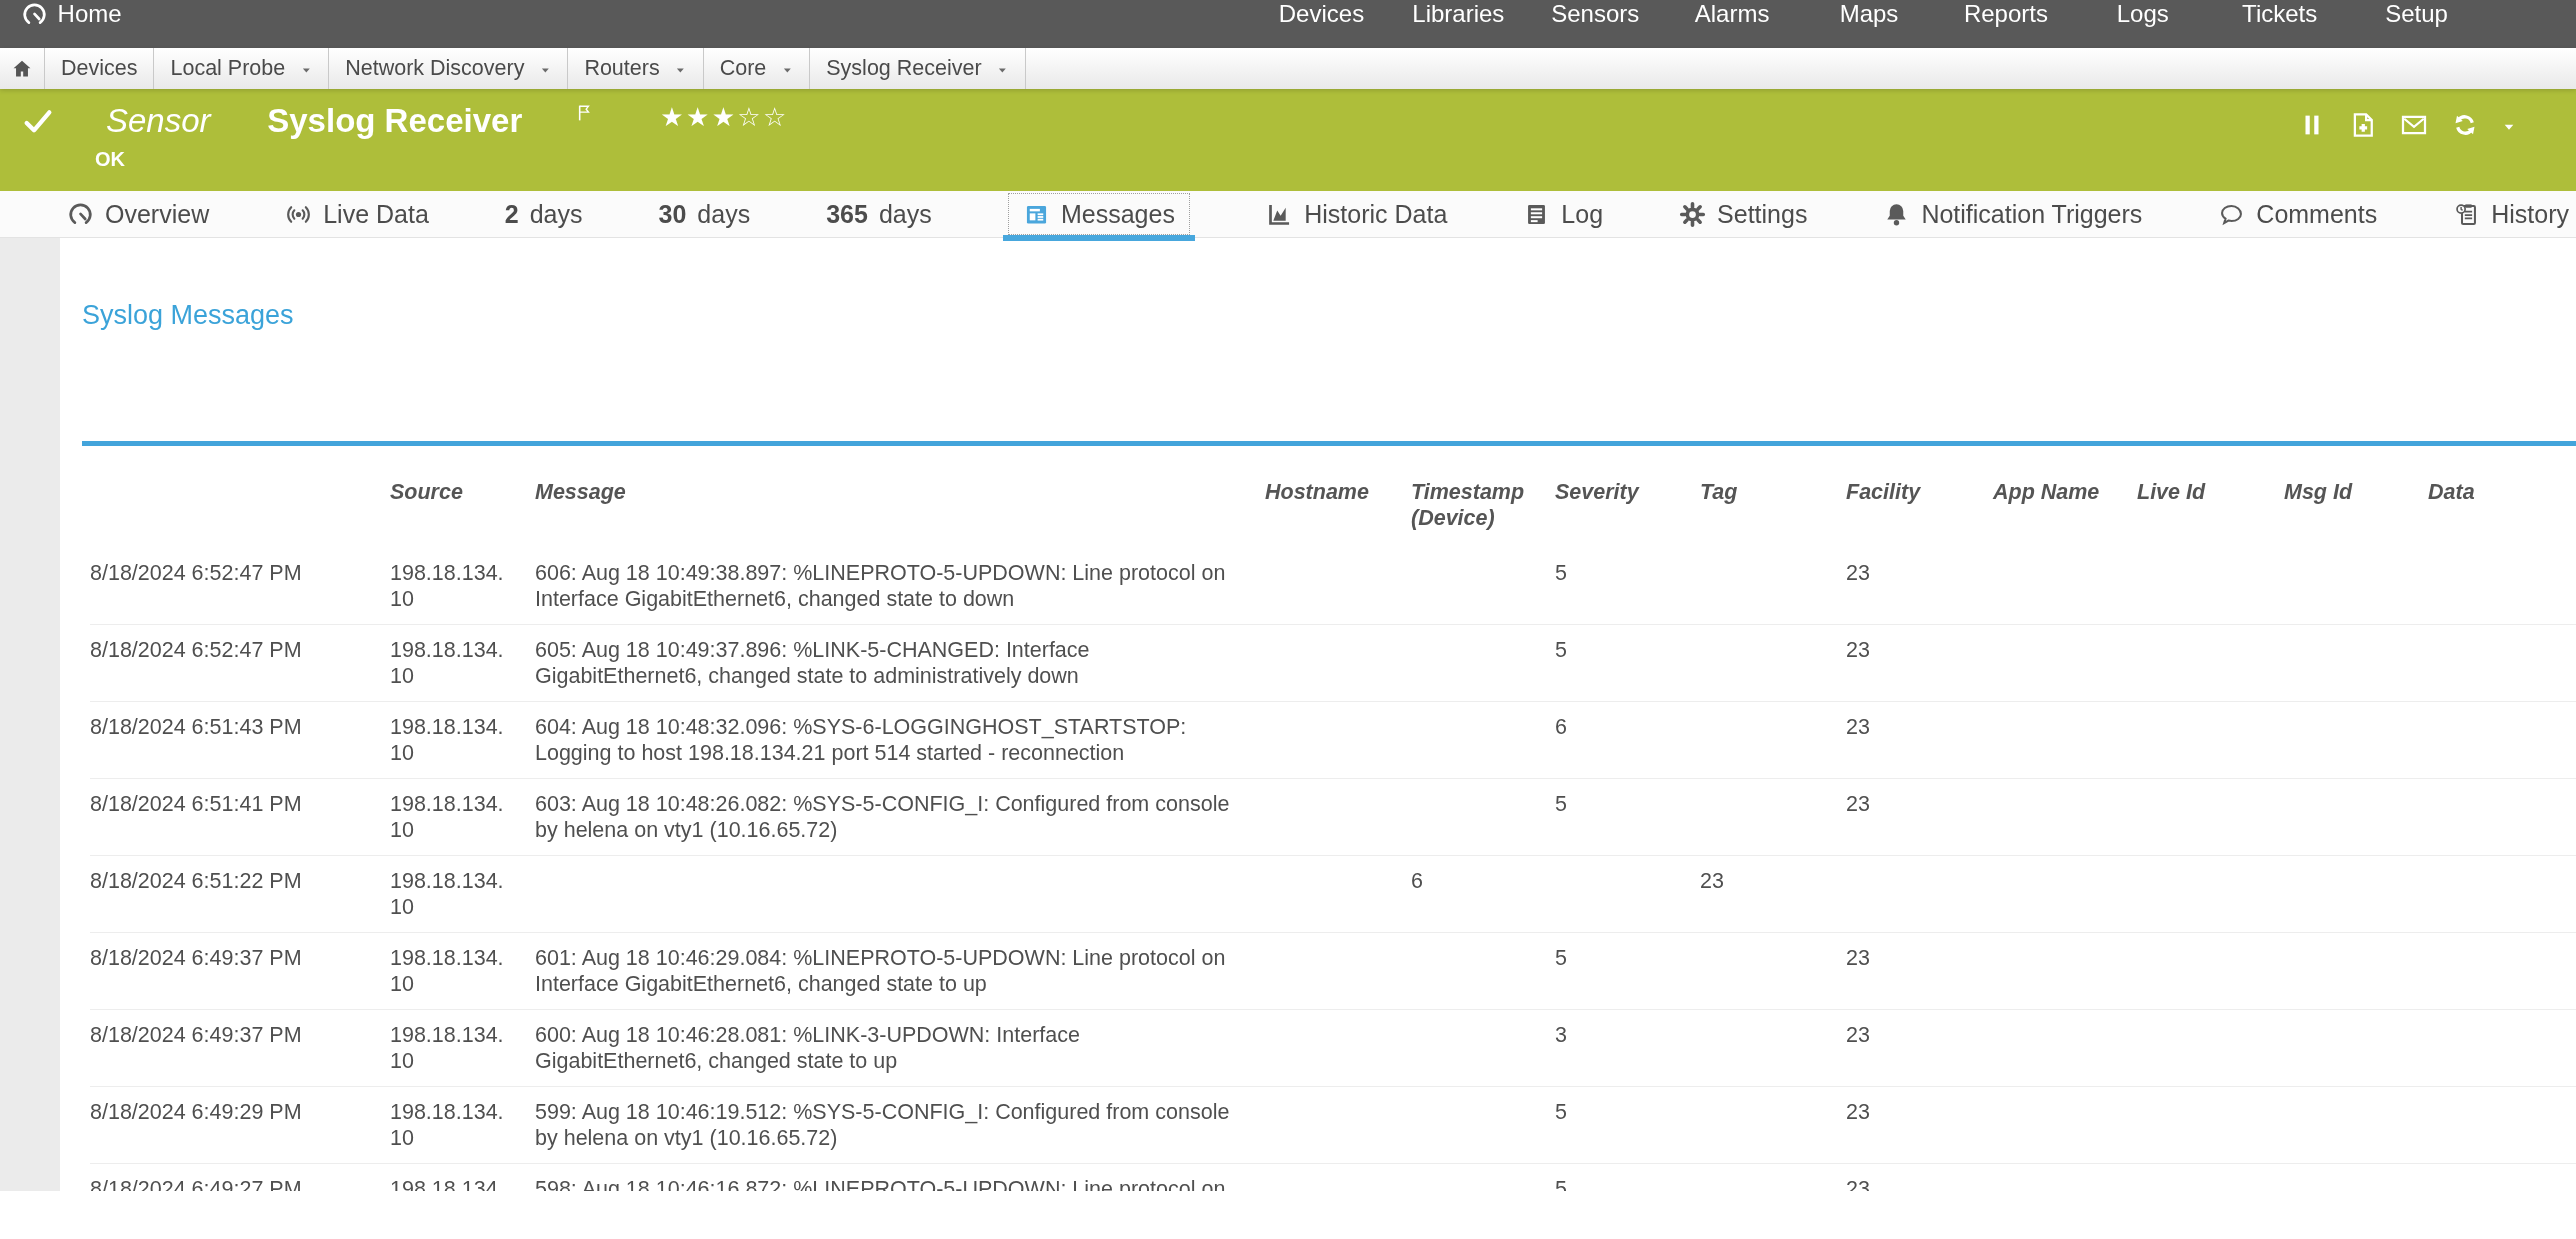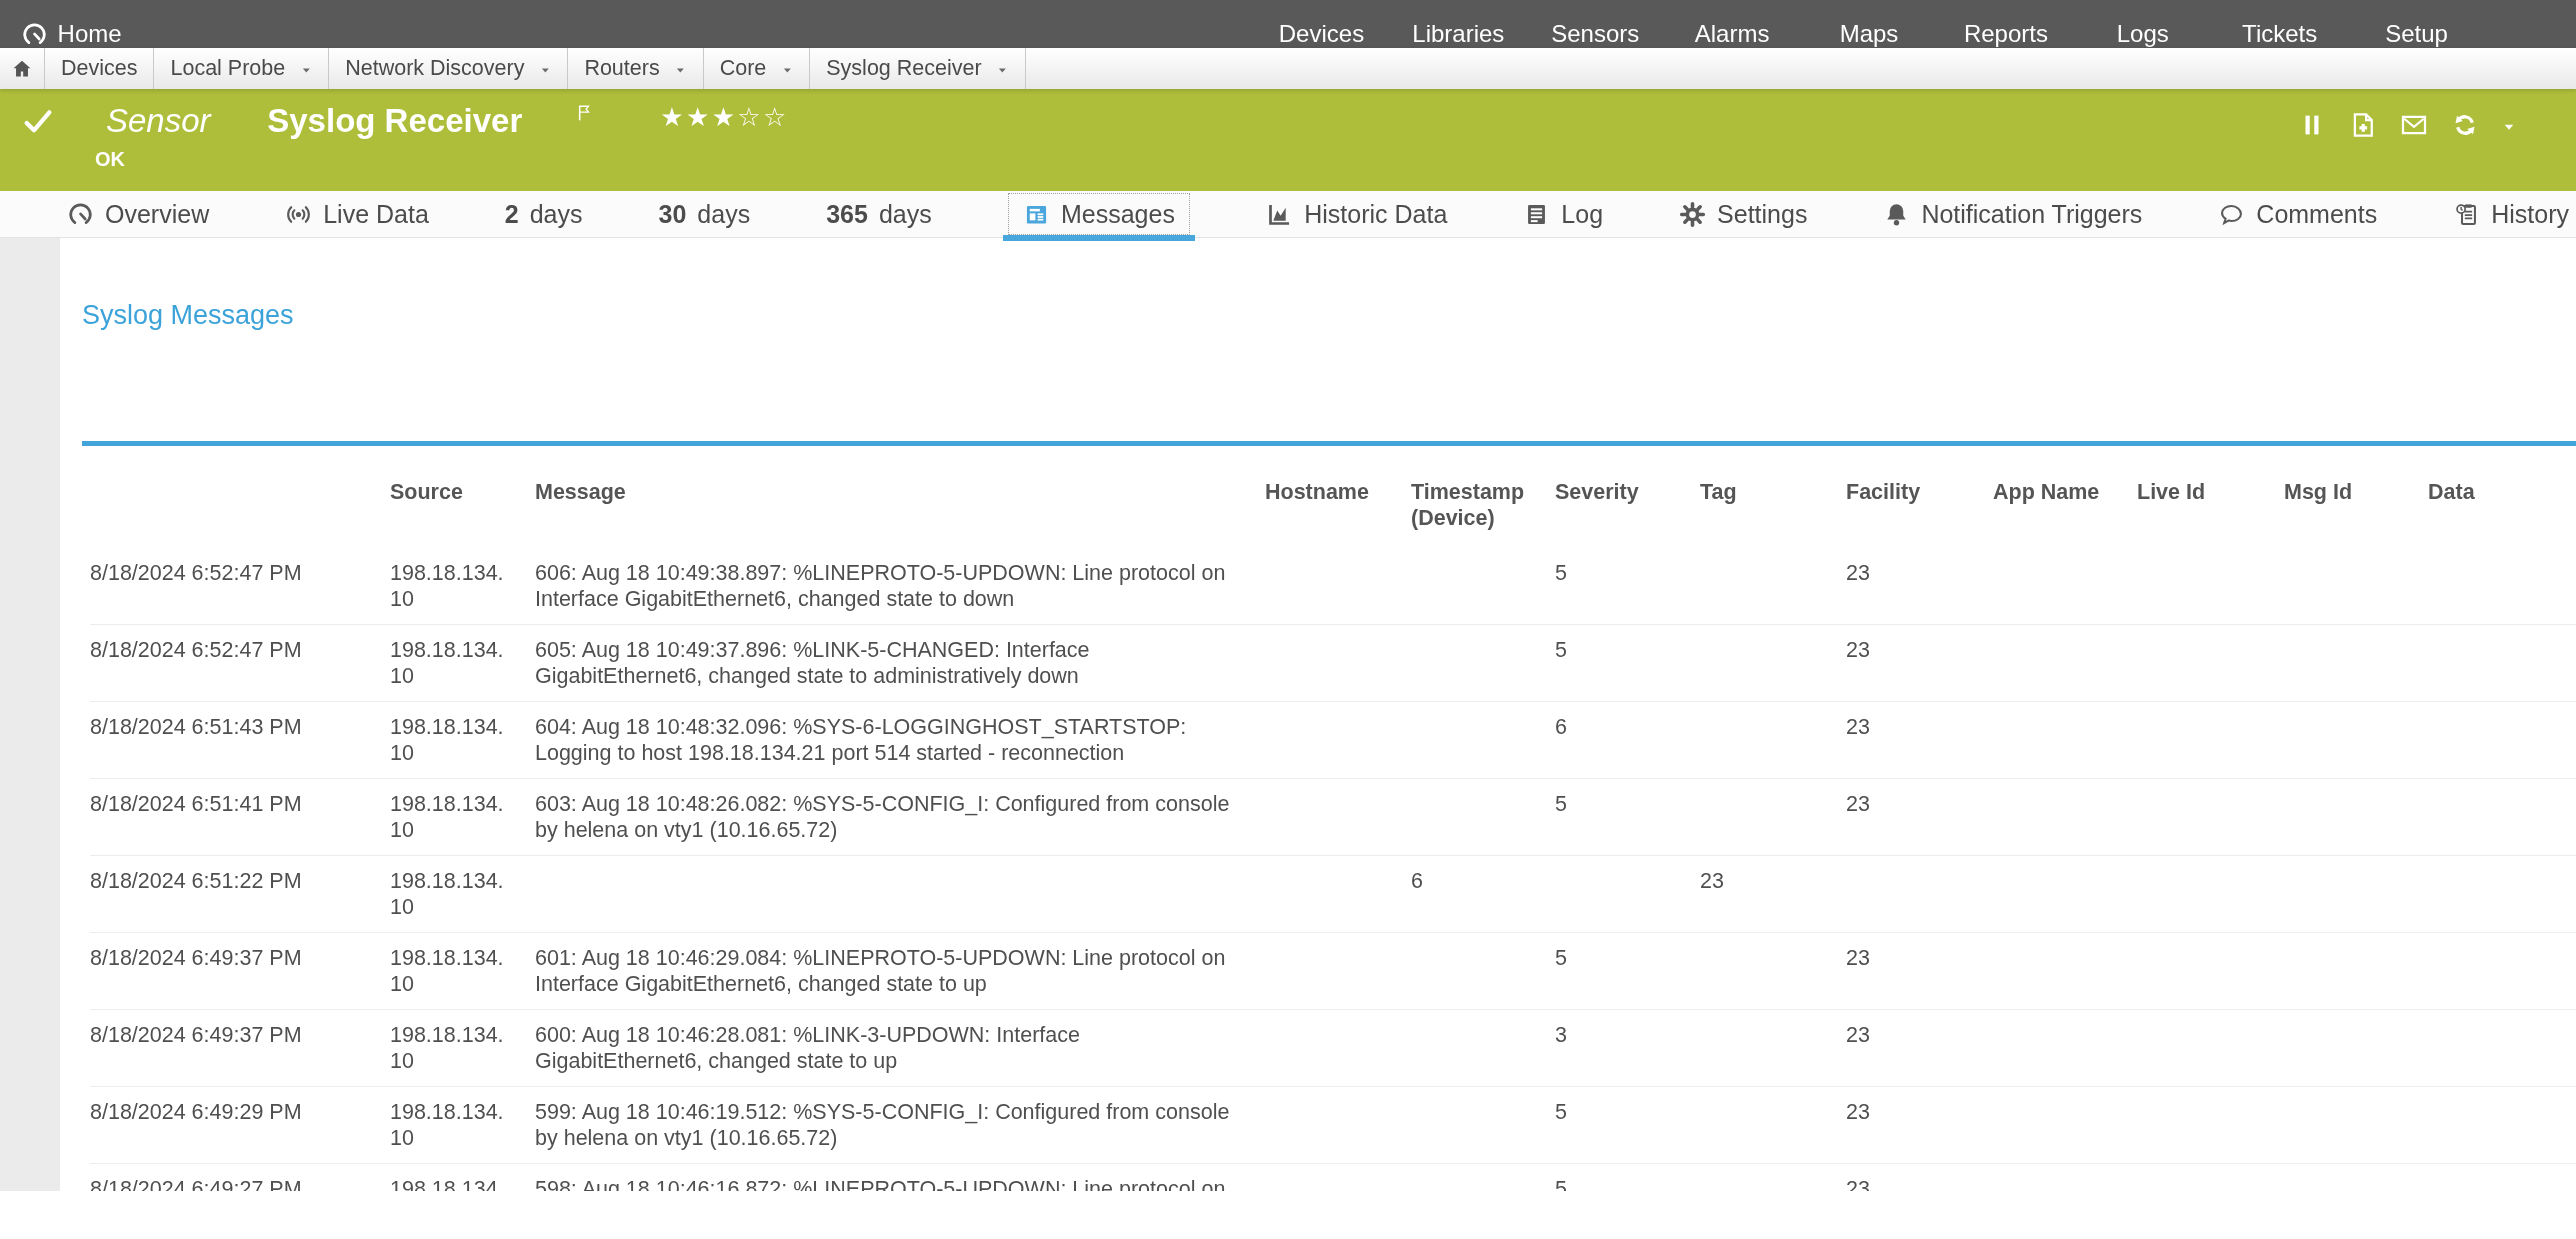--- a/index.html
+++ b/index.html
@@ -5,21 +5,21 @@
   html,body{margin:0;padding:0;}
   body{
     width:2576px;height:1239px;overflow:hidden;background:#fff;
     font-family:"Liberation Sans","DejaVu Sans",sans-serif;
     -webkit-font-smoothing:antialiased;
   }
   .icon{display:inline-block;line-height:0;}
   .icon svg{width:100%;height:100%;display:block;}
 
   
-  .topnav{height:48px;background:#595959;display:flex;align-items:flex-end;color:#fff;font-size:24px;}
+  .topnav{height:48px;background:#595959;display:flex;align-items:flex-start;color:#fff;font-size:24px;}
   .nav-home{width:191px;display:flex;align-items:center;gap:9.6px;padding-left:21px;box-sizing:border-box;cursor:pointer;}
   .nav-logo{width:27px;height:27px;color:#fff;}
   .nav-rest{flex:1;display:flex;margin-right:91px;}
   .nav-item{flex:1;text-align:center;cursor:pointer;white-space:nowrap;}
 
   
   .crumbs{height:41px;background:linear-gradient(#ffffff,#e9e9e9);display:flex;align-items:stretch;
           font-size:21.5px;color:#4a4a4a;box-shadow:0 2.4px 4.8px rgba(0,0,0,.18);position:relative;z-index:3;}
   .crumb-home{width:44px;display:flex;align-items:center;justify-content:center;border-right:0.8px solid #c9c9c9;cursor:pointer;}
   .crumb-home .icon{width:22px;height:22px;color:#555;}
@@ -51,21 +51,21 @@
 
   
   .content{display:flex;height:953px;background:#ebebeb;}
   .gutter{width:60px;background:#ebebeb;}
   .panel{flex:1;background:#fff;overflow:hidden;}
   .section-title{color:#3ba3d9;font-size:27px;margin:62px 0 0 22px;}
   .blue-rule{height:4.8px;background:#43a4db;margin:110px 0 0 22px;}
 
   .grid{display:grid;margin-left:30px;
         grid-template-columns:300px 145px 730px 146px 144px 145px 146px 147px 144px 147px 144px 1fr;}
-  .thead{margin-top:33px;font-weight:bold;color:#555;font-size:21.5px;line-height:26px;margin-bottom:17.5px;}
+  .thead{margin-top:33px;font-weight:bold;color:#555;font-size:21.5px;line-height:26px;margin-bottom:17.5px;font-style:italic;}
   .thead .h{padding-right:19px;}
   .trow{font-size:21.5px;line-height:26px;color:#4f4f4f;border-bottom:1.6px solid #ededed;
         padding:12px 0 12px 0;min-height:51px;}
   .c{padding-right:19px;}
   .c-source{word-break:break-all;padding-right:25.5px;}
   .c-message{padding-right:35px;}
 </style>
 </head>
 <body>
 

